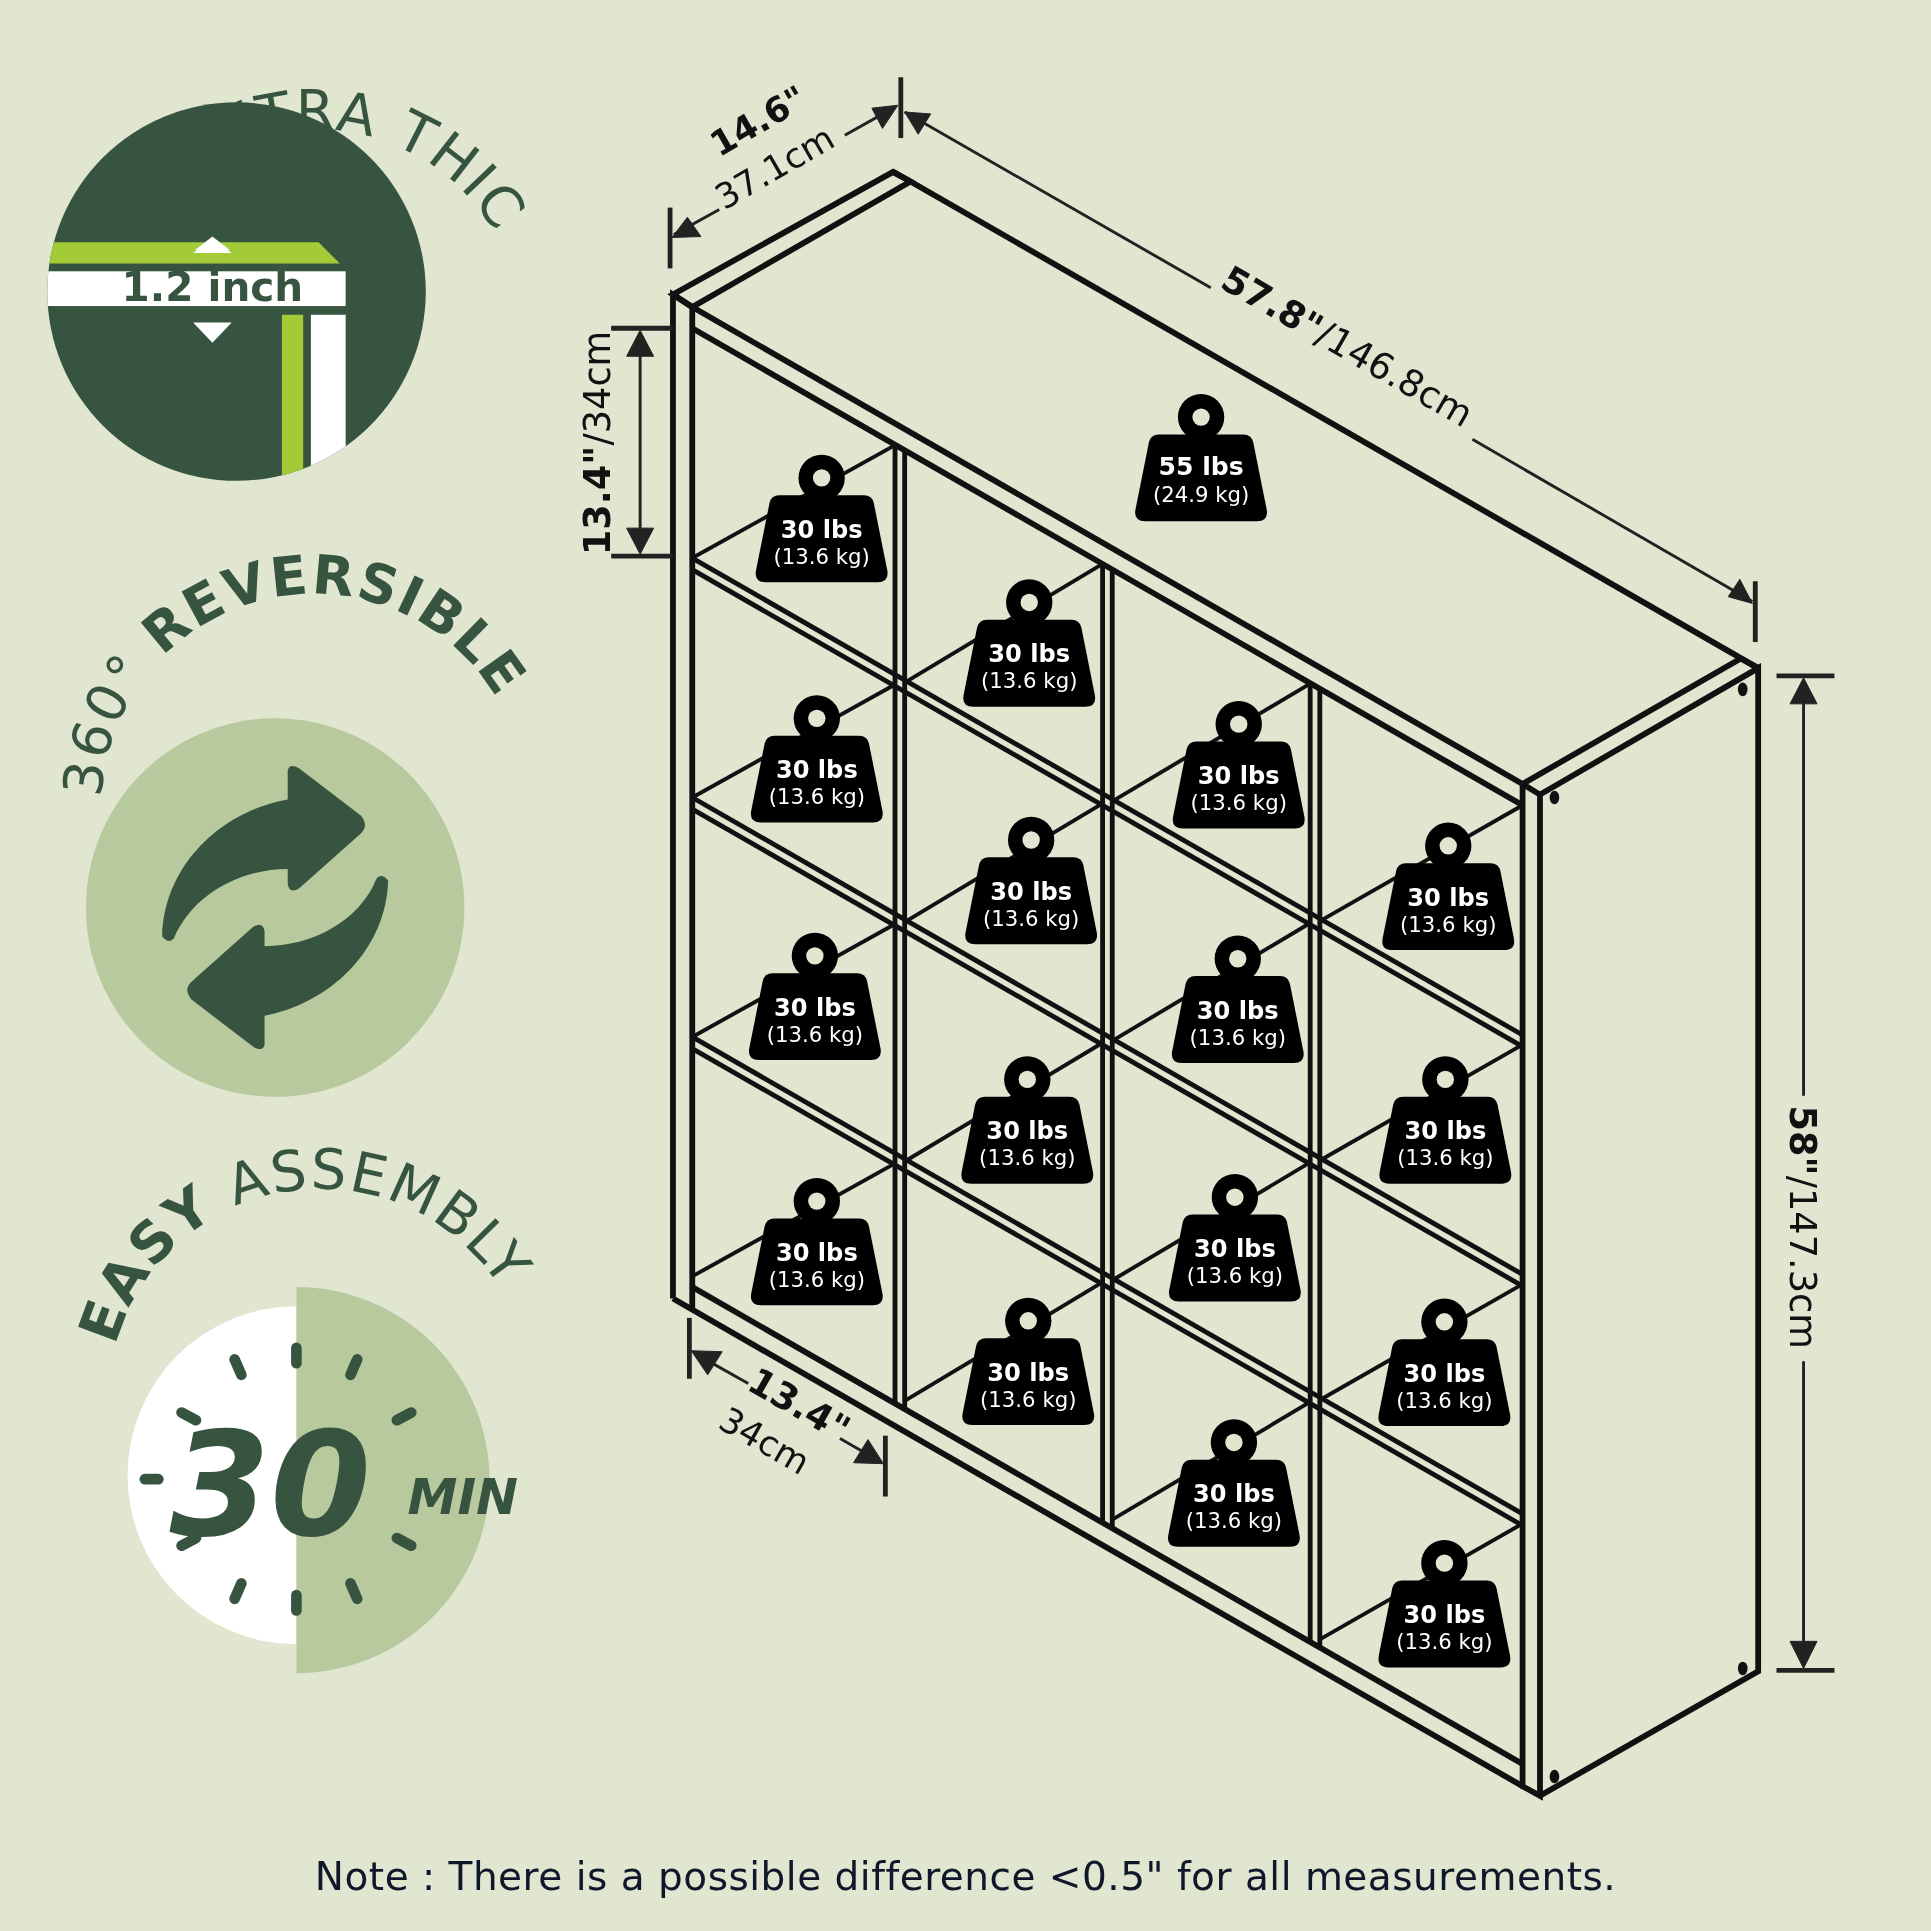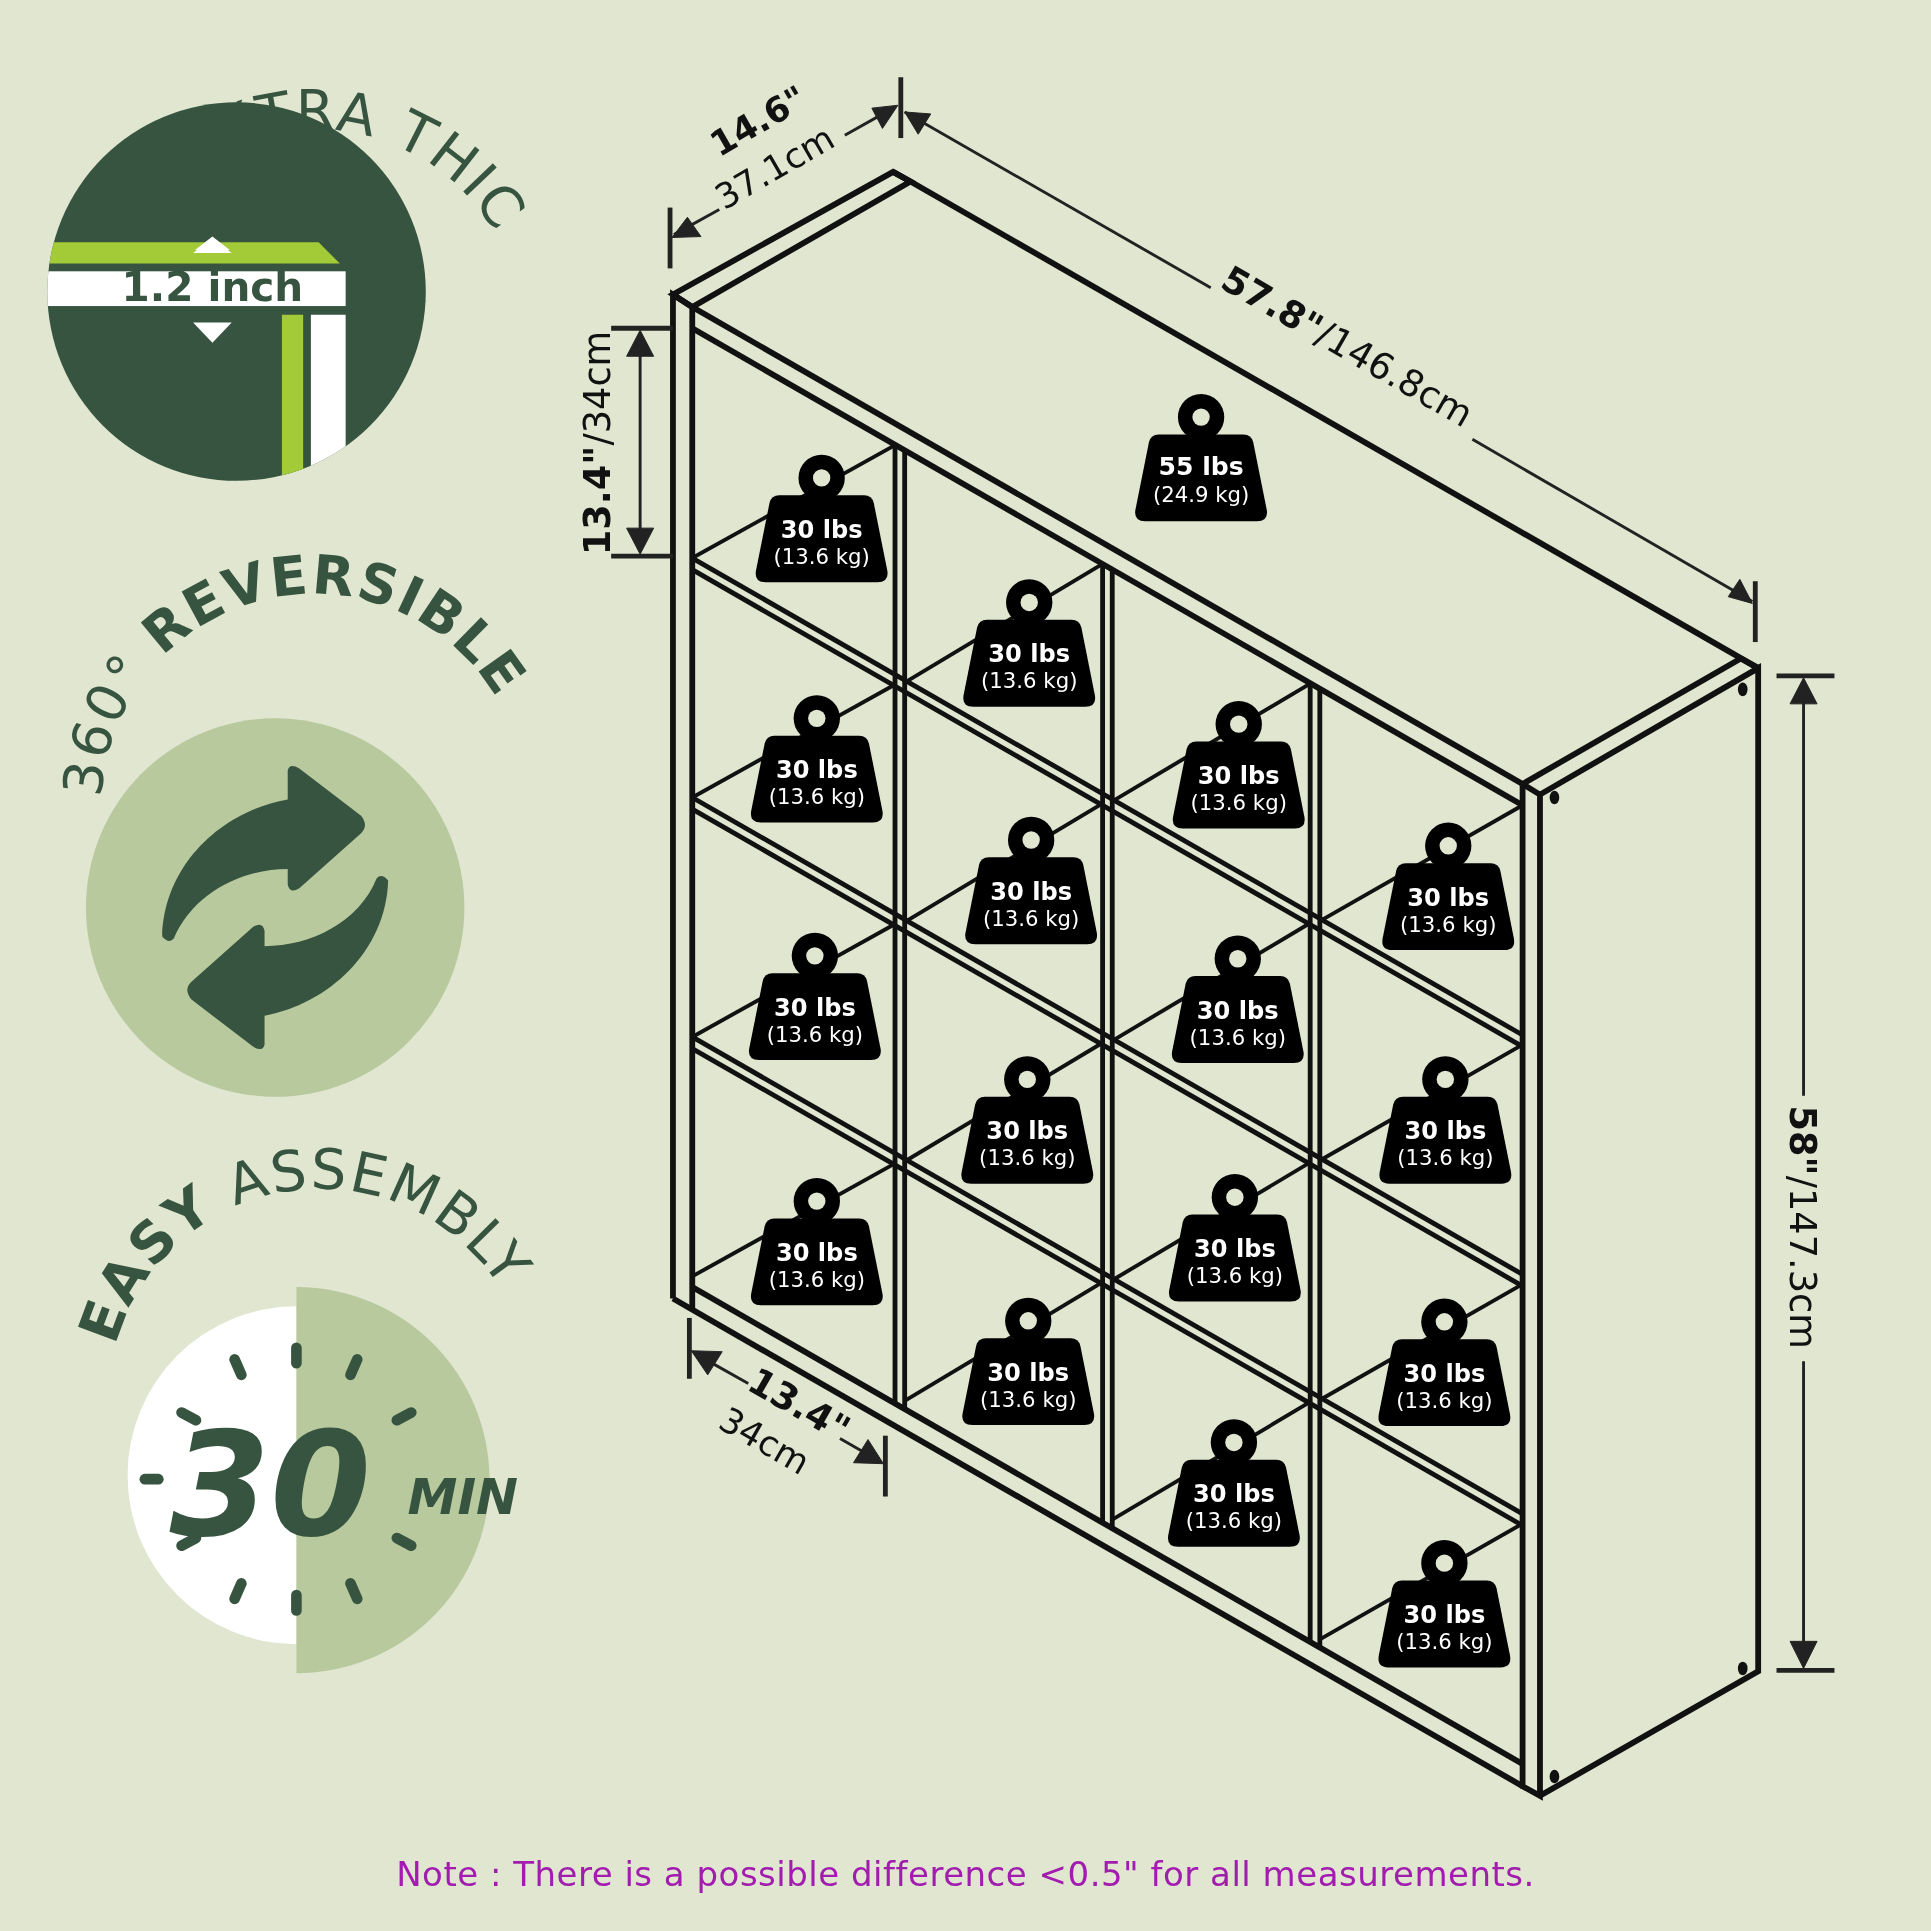--- a/index.html
+++ b/index.html
@@ -1,18 +1,18 @@
 <!DOCTYPE html>
 <html><head>
 <meta charset="utf-8">
 <style>
   html, body { margin:0; padding:0; }
   body { width:1931px; height:1931px; background:#e0e6d0; position:relative; overflow:hidden; font-family:"DejaVu Sans", sans-serif; }
   svg { position:absolute; left:0; top:0; }
-  .note { position:absolute; left:0; width:1931px; top:1854px; text-align:center; font-family:"DejaVu Sans", sans-serif; font-size:34px; color:#a21caf; letter-spacing:0.5px; }
+  .note { position:absolute; left:0; width:1931px; top:1854px; text-align:center; font-family:"DejaVu Sans", sans-serif; font-size:39px; color:#0f172a; letter-spacing:0.5px; }
 </style>
 </head>
 <body>
 
 <svg width="1931" height="1931" viewBox="0 0 2000 2000" xmlns="http://www.w3.org/2000/svg">
   <defs>
     <g id="weight-shape">
       <circle cx="0" cy="-62" r="24" fill="#000"></circle>
       <circle cx="0" cy="-62" r="9" fill="#e0e6d0"></circle>
       <path d="M-44,-44 L44,-44 Q52,-44 54,-36 L68,34 Q70,46 58,46 L-58,46 Q-70,46 -68,34 L-54,-36 Q-52,-44 -44,-44 Z" fill="#000"></path>

